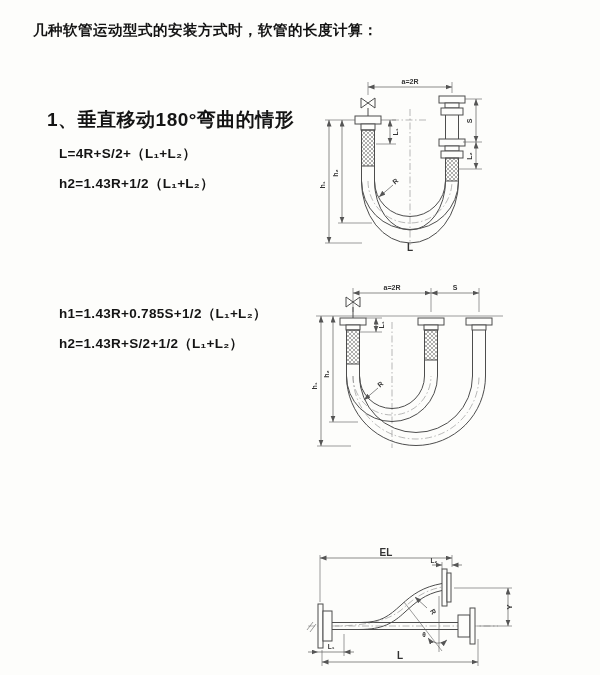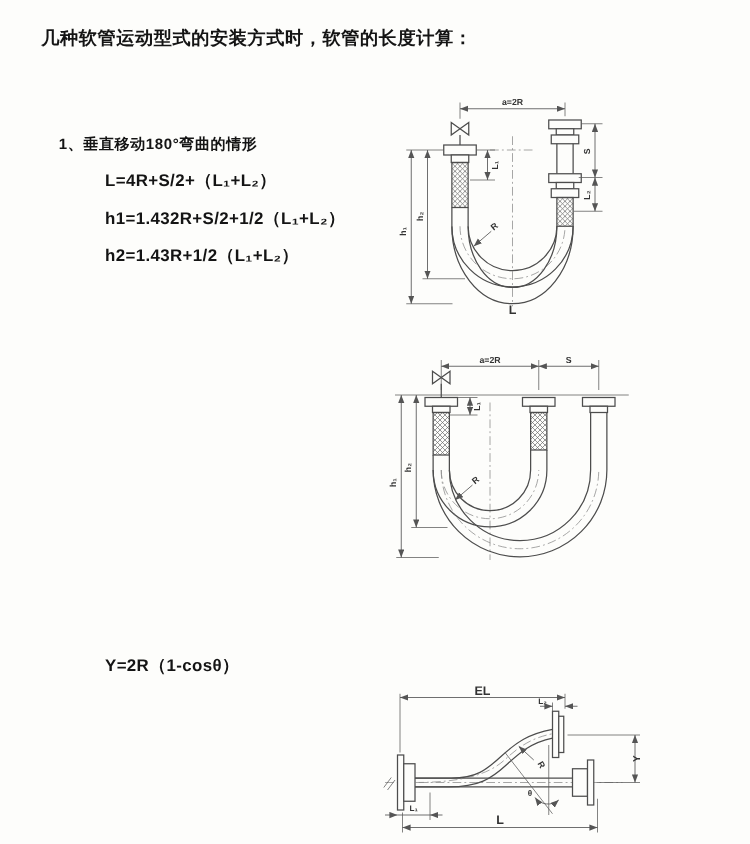--- a/index.html
+++ b/index.html
@@ -7,23 +7,23 @@
     width:600px; height:675px; background:#fdfdfb;
     font-family:"Liberation Sans","DejaVu Sans",sans-serif; color:#141414;
   }
   .page { position:relative; width:600px; height:675px; overflow:hidden; }
   .title {
     position:absolute; left:33px; top:21px;
     font-size:14.5px; font-weight:bold; letter-spacing:0.5px;
   }
   .sec { position:absolute; left:47px; }
   .sec1 { top:107px; } .sec2 { top:299px; } .sec3 { top:518px; }
-  .sec-heading { font-size:12px; font-weight:bold; letter-spacing:0.5px; margin:0 0 6px 0; }
+  .sec-heading { font-size:19px; font-weight:bold; letter-spacing:0.5px; margin:0 0 6px 0; }
   .formula {
-    margin-left:37px; height:30px; line-height:30px;
+    margin-left:12px; height:30px; line-height:30px;
     font-size:13.5px; font-weight:bold; letter-spacing:0.3px; white-space:nowrap;
   }
   .diagram { position:absolute; }
   .d1 { left:300px; top:69px; }
   .d2 { left:296px; top:276px; }
   .d3 { left:306px; top:503px;margin-top:43px; }
   svg { display:block; }
   .ln  { fill:none; stroke:#4d4d4d; stroke-width:1; }
   .fl  { fill:#fdfdfb; stroke:#4d4d4d; stroke-width:1; }
   .ext { fill:none; stroke:#5a5a5a; stroke-width:0.6; }
@@ -36,21 +36,20 @@
 </head>
 <body>
 
 <div class="page">
 
   <div class="title">几种软管运动型式的安装方式时，软管的长度计算：</div>
 
   <div class="sec sec1">
     <div class="sec-heading">1、垂直移动180°弯曲的情形</div>
     <div class="formula">L=4R+S/2+（L₁+L₂）</div>
-    <div class="formula">h1=1.432R+S/2+1/2（L₁+L₂）</div>
     <div class="formula">h2=1.43R+1/2（L₁+L₂）</div>
   </div>
 
   <div class="diagram d1">
     <svg width="250" height="185" viewBox="0 0 250 185">
       <defs>
         <pattern id="h1p" width="4" height="4" patternUnits="userSpaceOnUse">
           <path d="M0,4 l4,-4 M0,0 l4,4" stroke="#6a6a6a" stroke-width="0.55"></path>
         </pattern>
         <marker id="m1" markerWidth="8" markerHeight="6" refX="6.5" refY="2.5" orient="auto-start-reverse" markerUnits="userSpaceOnUse">
@@ -113,20 +112,22 @@
       <text x="172" y="87" transform="rotate(-90 172 87)" class="lbl mid">L₂</text>
 
       <line x1="93" y1="116" x2="79" y2="128" class="dim" marker-end="url(#m1)"></line>
       <text x="97" y="114" transform="rotate(-40 97 114)" class="lbl mid">R</text>
 
       <text x="110" y="182" class="lbl big mid">L</text>
     </svg>
   </div>
 
   <div class="sec sec2">
+    <div class="formula">h1=1.43R+0.785S+1/2（L₁+L₂）</div>
+    <div class="formula">h2=1.43R+S/2+1/2（L₁+L₂）</div>
   </div>
 
   <div class="diagram d2">
     <svg width="262" height="175" viewBox="0 0 262 175">
       <defs>
         <pattern id="h2p" width="4" height="4" patternUnits="userSpaceOnUse">
           <path d="M0,4 l4,-4 M0,0 l4,4" stroke="#6a6a6a" stroke-width="0.55"></path>
         </pattern>
         <marker id="m2" markerWidth="8" markerHeight="6" refX="6.5" refY="2.5" orient="auto-start-reverse" markerUnits="userSpaceOnUse">
           <path d="M0,0 L6.5,2.5 L0,5 Z" fill="#555"></path>
@@ -184,21 +185,20 @@
       <line x1="64" y1="56" x2="86" y2="56" class="ext"></line>
       <line x1="80" y1="42" x2="80" y2="56" class="dim" marker-start="url(#m2)" marker-end="url(#m2)"></line>
       <text x="88" y="49" transform="rotate(-90 88 49)" class="lbl mid">L₁</text>
 
       <line x1="82" y1="112" x2="68" y2="124" class="dim" marker-end="url(#m2)"></line>
       <text x="86" y="110" transform="rotate(-40 86 110)" class="lbl mid">R</text>
     </svg>
   </div>
 
   <div class="sec sec3">
-    <div class="formula">Y=2R（1-cosθ）</div>
   </div>
 
   <div class="diagram d3">
     <svg width="292" height="160" viewBox="0 0 292 160">
       <defs>
         <marker id="m3" markerWidth="8" markerHeight="6" refX="6.5" refY="2.5" orient="auto-start-reverse" markerUnits="userSpaceOnUse">
           <path d="M0,0 L6.5,2.5 L0,5 Z" fill="#555"></path>
         </marker>
       </defs>
 

